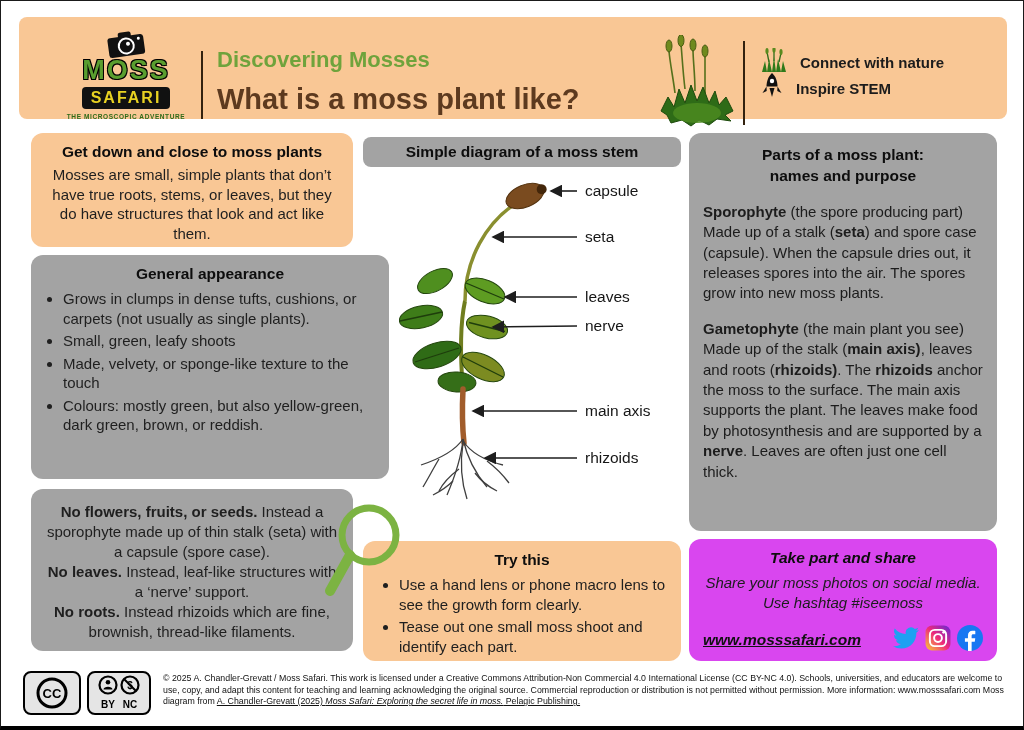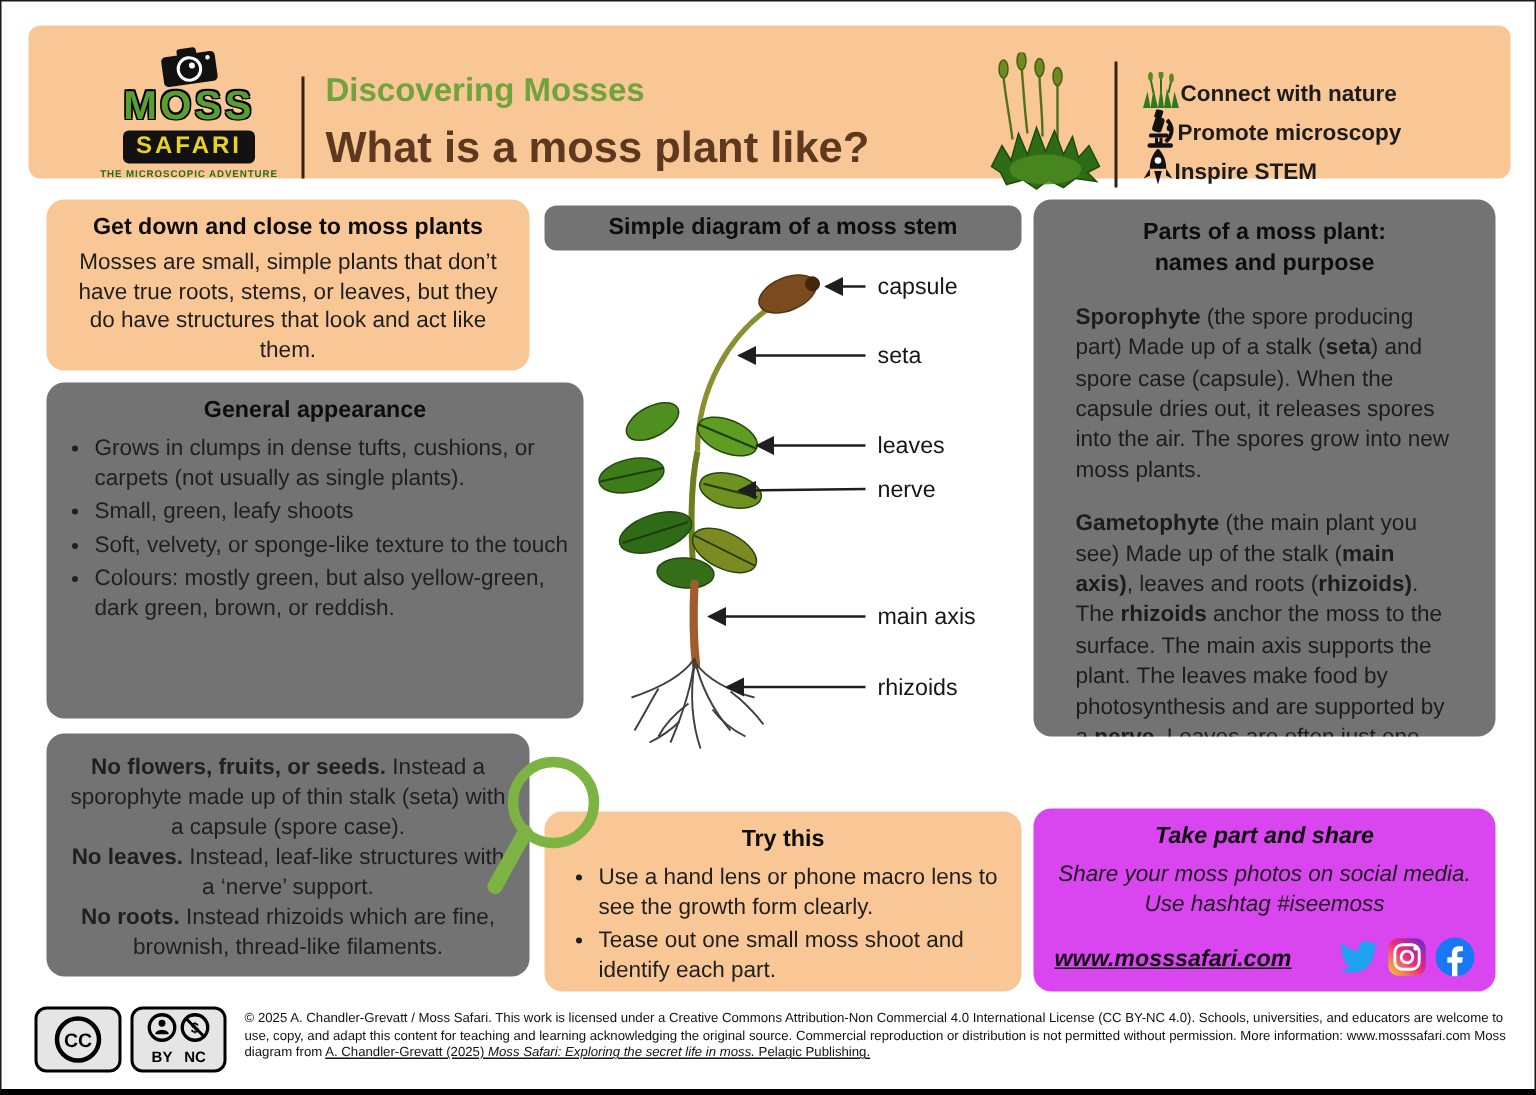--- a/index.html
+++ b/index.html
@@ -16,39 +16,39 @@
   .logo-tagline { font-size: 6.5px; font-weight: bold; color: #2f6b1a; letter-spacing: .6px; margin-top: 4px; }
   .camera-wrap { height: 26px; }
   .vsep { position: absolute; width: 2px; background: #33220f; }
   .sep1 { left: 182px; top: 34px; height: 68px; }
   .sep2 { left: 724px; top: 24px; height: 84px; }
   .titleblock { position: absolute; left: 198px; top: 30px; }
   .subtitle { font-size: 22px; font-weight: bold; color: #6FA33C; }
   .maintitle { font-size: 29px; font-weight: 800; color: #5D3A1F; margin-top: 10px; }
   .header-moss { position: absolute; left: 636px; top: 18px; }
   .missions { position: absolute; left: 742px; top: 32px; }
-  .mission { display: flex; align-items: center; height: 26px; }
+  .mission { display: flex; align-items: center; gap: 13px; height: 26px; }
   .mission-label { font-size: 15px; font-weight: 600; color: #1c1c1c; }
 
   
   .box { position: absolute; border-radius: 12px; padding: 10px 14px; overflow: hidden; }
   .peach { background: #F9C795; }
-  .greenbg { background: #737373; }
+  .greenbg { background: #a3a3a3; }
   .yellowbg { background: #d946ef; font-style: italic; }
   .box-title { font-weight: bold; font-size: 15.5px; color: #0d0d0d; text-align: center; }
   .body-text { font-size: 15px; color: #1f1f1f; line-height: 1.3; }
   .centered { text-align: center; }
 
   #box-intro { left: 30px; top: 132px; width: 322px; height: 114px; }
   #box-intro .body-text { margin-top: 4px; }
   #box-appearance { left: 30px; top: 254px; width: 358px; height: 224px; padding: 10px 10px; }
   #box-instead { left: 30px; top: 488px; width: 322px; height: 162px; padding-top: 13px; }
   #diagram-titlebar { left: 362px; top: 136px; width: 318px; height: 30px; border-radius: 8px; padding: 0; display: flex; align-items: center; justify-content: center; }
   #box-try { left: 362px; top: 540px; width: 318px; height: 120px; }
-  #box-parts { left: 688px; top: 132px; width: 308px; height: 358px; padding: 12px 28px; }
+  #box-parts { left: 688px; top: 132px; width: 308px; height: 398px; padding: 12px 14px; }
   #box-share { left: 688px; top: 538px; width: 308px; height: 122px; }
 
   ul.bullets { margin: 6px 0 0 0; padding-left: 22px; font-size: 15px; color: #1f1f1f; line-height: 1.3; }
   ul.bullets li { margin-bottom: 3px; }
   .instead-line { font-size: 15px; line-height: 1.33; text-align: center; color: #1f1f1f; }
 
   .parts-title { font-weight: bold; font-size: 15.5px; text-align: center; color: #0d0d0d; line-height: 1.35; }
   .parts-para { font-size: 15px; line-height: 1.36; color: #1c1c1c; margin-top: 15px; }
 
   .share-body { font-size: 15px; text-align: center; line-height: 1.35; margin-top: 6px; color: #1c1c1c; }
@@ -131,36 +131,20 @@
                 <ellipse cx="13" cy="1.8" rx="1.6" ry="3"></ellipse>
                 <ellipse cx="20" cy="4" rx="1.6" ry="3"></ellipse>
               </g>
             <polygon points="1,24 4,13 6,24 8,11 11,24 13,9 15,24 17,11 20,24 22,13 25,24" fill="#2f7a1a"></polygon>
           </svg>
         </span>
         <span class="mission-label">Connect with nature</span>
       </div>
       <div class="mission">
         <span>
-          <svg width="24" height="26" viewBox="0 0 24 26">
-            <g fill="#111">
-              <rect x="9" y="0" width="5" height="6" rx="1" transform="rotate(18 11.5 3)"></rect>
-              <rect x="8" y="5" width="6.5" height="10" rx="2" transform="rotate(18 11 10)"></rect>
-              <rect x="5" y="16" width="13" height="2.6" rx="1"></rect>
-              <rect x="4" y="22.5" width="17" height="3" rx="1.5"></rect>
-              <circle cx="19" cy="12.5" r="2.2"></circle>
-            </g>
-            <path d="M17 7 C21 11 21.5 17 16 21.5" stroke="#111" stroke-width="2.6" fill="none"></path>
-            <path d="M10 18.6 L10 22.5 L13 22.5 L13 18.6" stroke="#111" stroke-width="2" fill="none"></path>
-          </svg>
-        </span>
-        <span class="mission-label">Promote microscopy</span>
-      </div>
-      <div class="mission">
-        <span>
           <svg width="22" height="26" viewBox="0 0 22 26">
             <path d="M11 0 C15 3.5 16.5 9 16.5 13.5 L5.5 13.5 C5.5 9 7 3.5 11 0 Z" fill="#111"></path>
             <circle cx="11" cy="8" r="2.2" fill="#fff"></circle>
             <path d="M5.5 13.5 L1.5 20 L5.7 18 Z" fill="#111"></path>
             <path d="M16.5 13.5 L20.5 20 L16.3 18 Z" fill="#111"></path>
             <path d="M8.5 15 L11 24 L13.5 15 Z" fill="#111"></path>
           </svg>
         </span>
         <span class="mission-label">Inspire STEM</span>
       </div>
@@ -170,21 +154,21 @@
   <div class="box peach" id="box-intro">
     <div class="box-title">Get down and close to moss plants</div>
     <div class="body-text centered">Mosses are small, simple plants that don’t have true roots, stems, or leaves, but they do have structures that look and act like them.</div>
   </div>
 
   <div class="box greenbg" id="box-appearance">
     <div class="box-title">General appearance</div>
     <ul class="bullets">
         <li>Grows in clumps in dense tufts, cushions, or carpets (not usually as single plants).</li>
         <li>Small, green, leafy shoots</li>
-        <li>Soft, velvety, or sponge-like texture to the touch</li>
+        <li>Made, velvety, or sponge-like texture to the touch</li>
         <li>Colours:  mostly green, but also yellow-green, dark green, brown, or reddish.</li>
       </ul>
   </div>
 
   <div class="box greenbg" id="box-instead">
     <div class="instead-line"><span style="font-weight: bold;">No flowers, fruits, or seeds.</span><span> Instead a sporophyte made up of thin stalk (seta) with a capsule (spore case).</span></div>
     <div class="instead-line"><span style="font-weight: bold;">No leaves.</span><span> Instead, leaf-like structures with a ‘nerve’ support.</span></div>
     <div class="instead-line"><span style="font-weight: bold;">No roots.</span><span> Instead rhizoids which are fine, brownish, thread-like filaments.</span></div>
   </div>
 

